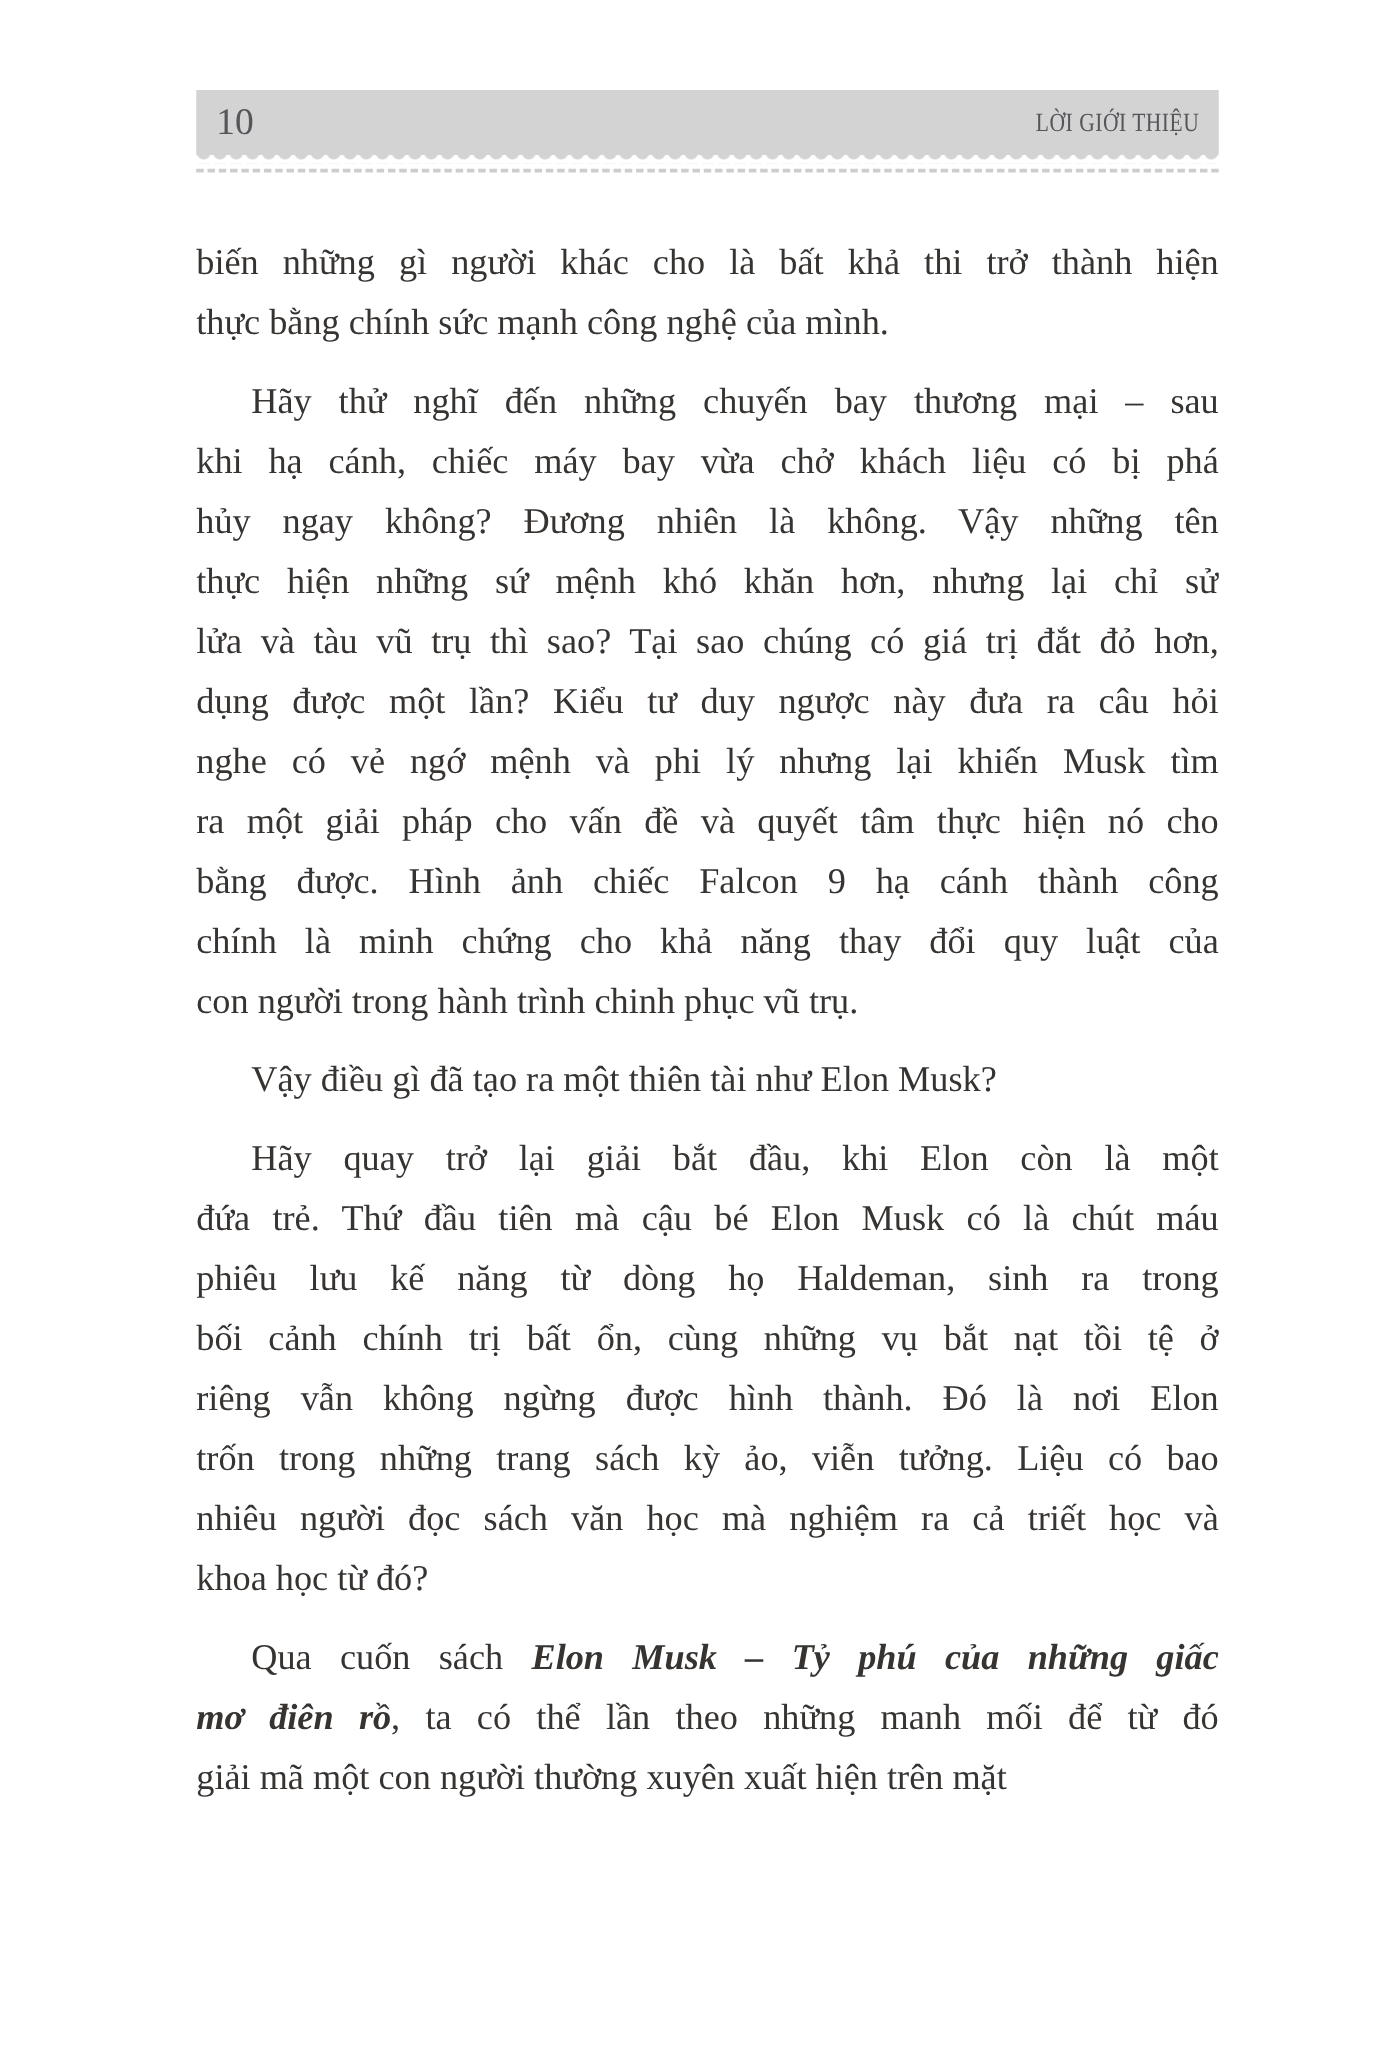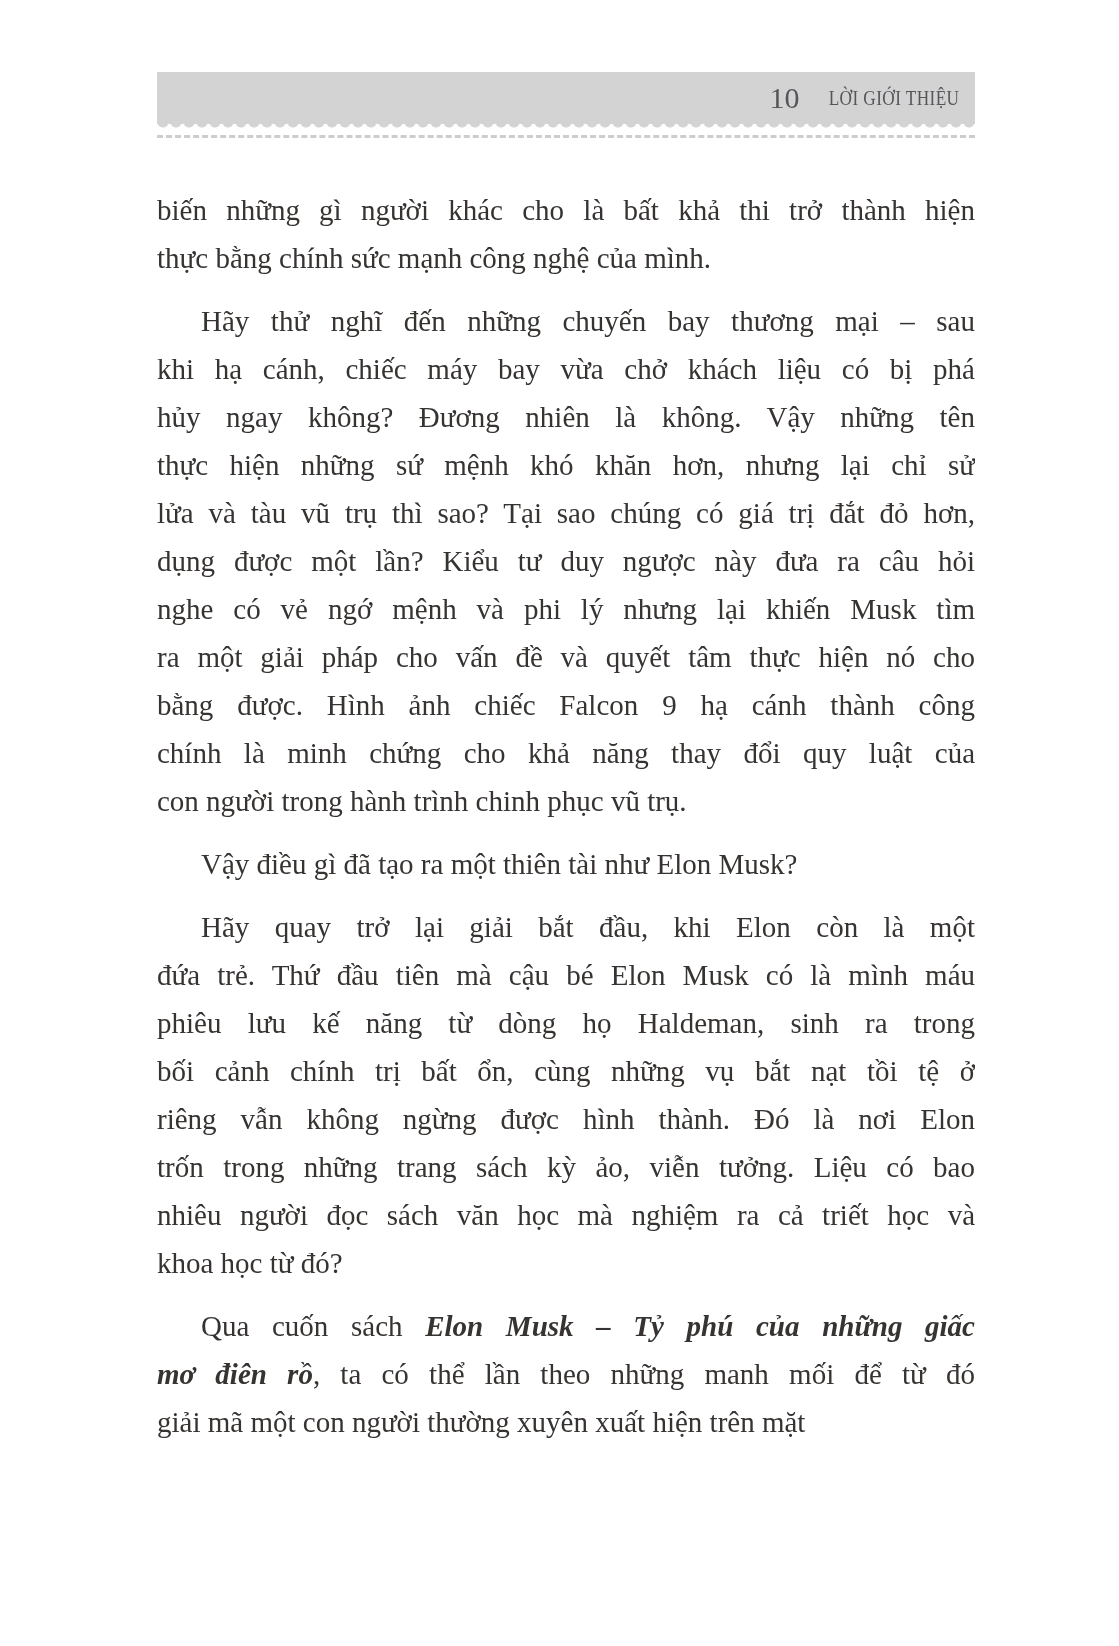--- a/index.html
+++ b/index.html
@@ -19,21 +19,21 @@
     position: absolute;
     left: 157px;
     top: 72px;
     width: 818px;
   }
   .header-bar {
     height: 52px;
     background: var(--header-bar, #d3d3d4);
     display: flex;
     align-items: center;
-    justify-content: flex-end;
+    justify-content: space-between;
     padding: 0 16px;
     box-sizing: border-box;
     font-family: Liberation Serif, serif;
   }
   .page-number {
     font-size: 30px;
     color: var(--header-text, #55565a);
   }
   .section-title {
     font-size: 21px;
@@ -110,21 +110,21 @@
           <div class="line"><span class="seg">ra một giải pháp cho vấn đề và quyết tâm thực hiện nó cho</span></div>
           <div class="line"><span class="seg">bằng được. Hình ảnh chiếc Falcon 9 hạ cánh thành công</span></div>
           <div class="line"><span class="seg">chính là minh chứng cho khả năng thay đổi quy luật của</span></div>
           <div class="line last"><span class="seg">con người trong hành trình chinh phục vũ trụ.</span></div>
         </div>
         <div class="paragraph indent">
           <div class="line last"><span class="seg">Vậy điều gì đã tạo ra một thiên tài như Elon Musk?</span></div>
         </div>
         <div class="paragraph indent">
           <div class="line"><span class="seg">Hãy quay trở lại giải bắt đầu, khi Elon còn là một</span></div>
-          <div class="line"><span class="seg">đứa trẻ. Thứ đầu tiên mà cậu bé Elon Musk có là mình máu</span></div>
+          <div class="line"><span class="seg">đứa trẻ. Thứ đầu tiên mà cậu bé Elon Musk có là chút máu</span></div>
           <div class="line"><span class="seg">phiêu lưu kế năng từ dòng họ Haldeman, sinh ra trong</span></div>
           <div class="line"><span class="seg">bối cảnh chính trị bất ổn, cùng những vụ bắt nạt tồi tệ ở</span></div>
           <div class="line"><span class="seg">riêng vẫn không ngừng được hình thành. Đó là nơi Elon</span></div>
           <div class="line"><span class="seg">trốn trong những trang sách kỳ ảo, viễn tưởng. Liệu có bao</span></div>
           <div class="line"><span class="seg">nhiêu người đọc sách văn học mà nghiệm ra cả triết học và</span></div>
           <div class="line last"><span class="seg">khoa học từ đó?</span></div>
         </div>
         <div class="paragraph indent">
           <div class="line"><span class="seg">Qua cuốn sách </span><span class="seg em">Elon Musk – Tỷ phú của những giấc</span></div>
           <div class="line"><span class="seg em">mơ điên rồ</span><span class="seg">, ta có thể lần theo những manh mối để từ đó</span></div>

